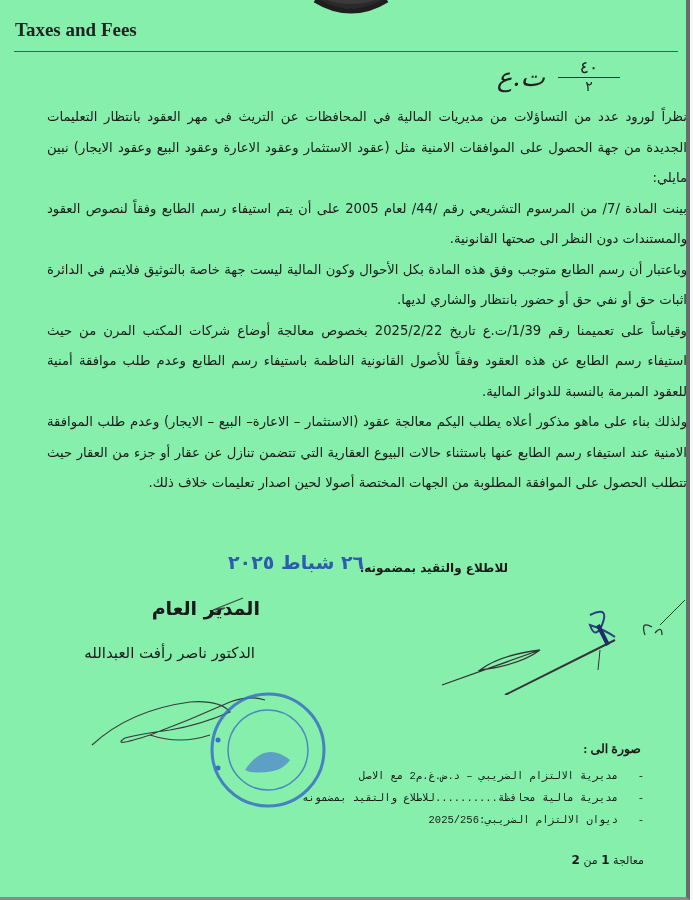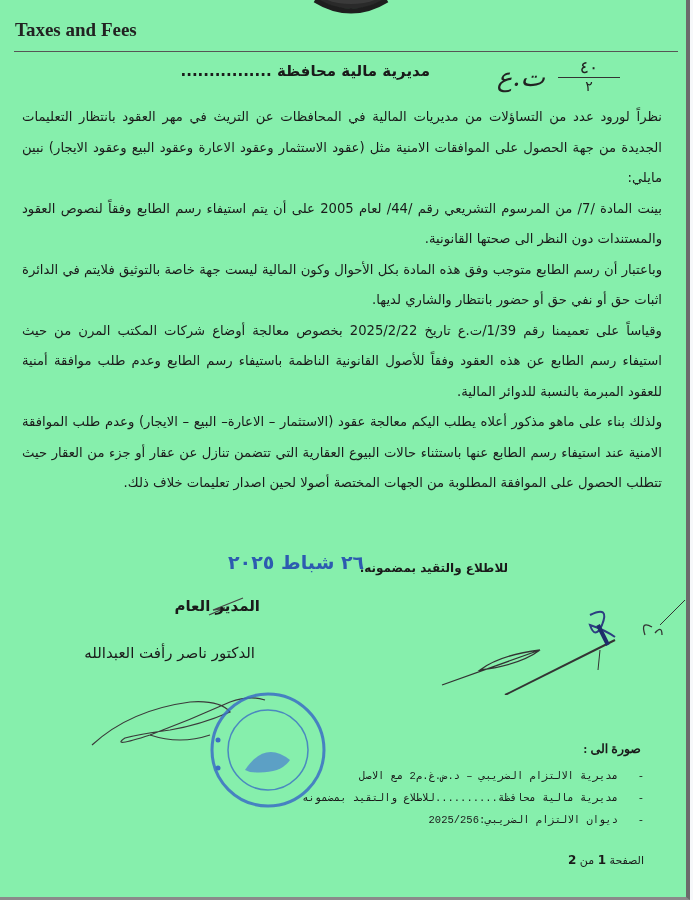--- a/index.html
+++ b/index.html
@@ -35,38 +35,38 @@
   .ref {
     position: absolute; left: 460px; top: 58px; width: 180px; height: 50px;
     direction: rtl; font-family: "DejaVu Serif", serif; color: #222;
   }
   .ref .frac { position: absolute; right: 20px; top: 0; text-align: center; width: 62px; }
   .ref .num { font-size: 17px; display: block; line-height: 18px; }
   .ref .line { display: block; border-top: 1.4px solid #333; margin: 1px 0; }
   .ref .den { font-size: 14px; display: block; line-height: 14px; }
   .ref .code { position: absolute; right: 95px; top: 4px; font-size: 26px; font-style: italic; }
   .body-text {
-    position: absolute; left: 22px; top: 102px; width: 640px;
+    position: absolute; left: 47px; top: 102px; width: 640px;
     direction: rtl; text-align: justify;
     font-family: "DejaVu Sans", sans-serif; font-size: 13.2px; line-height: 30.5px;
   }
   .body-text p { margin: 0; text-align-last: right; }
   .date-stamp {
     position: absolute; left: 228px; top: 551px;
     color: #2d5bb0; font-weight: bold; font-size: 19px;
     font-family: "DejaVu Sans", sans-serif; direction: rtl;
   }
   .closing {
     position: absolute; right: 178px; top: 561px;
     direction: rtl; font-family: "DejaVu Sans", sans-serif; font-weight: bold; font-size: 12px;
   }
   .sig-title {
     position: absolute; left: 60px; top: 597px; width: 200px;
     direction: rtl; text-align: right;
-    font-family: "DejaVu Sans", sans-serif; font-weight: bold; font-size: 15px;
+    font-family: "DejaVu Sans", sans-serif; font-weight: bold; font-size: 19px;
   }
   .sig-name {
     position: absolute; left: 40px; top: 644px; width: 215px;
     direction: rtl; text-align: right;
     font-family: "DejaVu Sans", sans-serif; font-weight: normal; font-size: 15px;
   }
   .scribble { position: absolute; pointer-events: none; }
   .cc-title {
     position: absolute; right: 45px; top: 741px;
     direction: rtl; font-family: Liberation Serif, serif; font-weight: bold; font-size: 12.5px;
@@ -92,21 +92,20 @@
   <svg class="emblem" viewBox="0 0 108 38">
     <path d="M4 6 Q54 48 104 6 L98 2 Q54 36 10 2 Z" fill="#2a2a2a"></path>
     <ellipse cx="54" cy="8" rx="34" ry="14" fill="#3a3a3a"></ellipse>
     <ellipse cx="54" cy="8" rx="26" ry="9" fill="#6a6a6a"></ellipse>
     <path d="M18 18 Q54 40 90 18" stroke="#1e1e1e" stroke-width="5" fill="none"></path>
   </svg>
 
   <div class="brand">Taxes and Fees</div>
   <div class="top-rule"></div>
 
-  <div class="addressee">مديرية مالية محافظة ................</div>
 
   <div class="ref">
     <span class="frac">
       <span class="num">٤٠</span>
       <span class="line"></span>
       <span class="den">٢</span>
     </span>
     <span class="code">ت.ع</span>
   </div>
 
@@ -149,18 +148,18 @@
   </svg>
 
   <div class="cc-title">صورة الى :</div>
   <ul class="cc-list">
     <li>مديرية الالتزام الضريبي – د.ض.غ.م2 مع الاصل</li>
     <li>مديرية مالية محافظة..........للاطلاع والتقيد بمضمونه</li>
     <li>ديوان الالتزام الضريبي:2025/256</li>
   </ul>
 
   <div class="page-no">
-    <span>الصفحة</span>
+    <span>معالجة</span>
     <b>1</b>
     <span>من</span>
     <b>2</b>
   </div>
 </div>
 
 </body></html>

